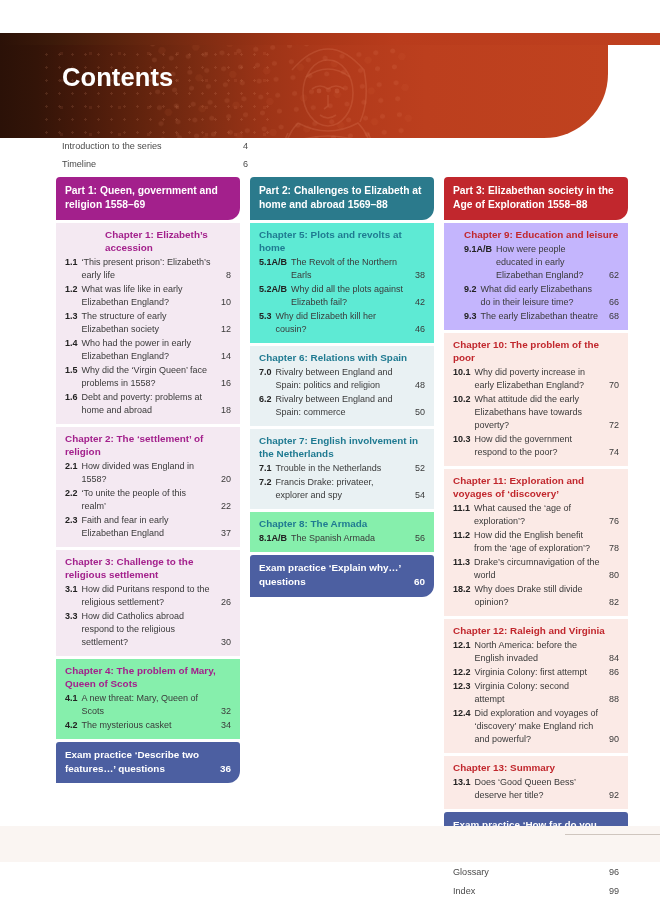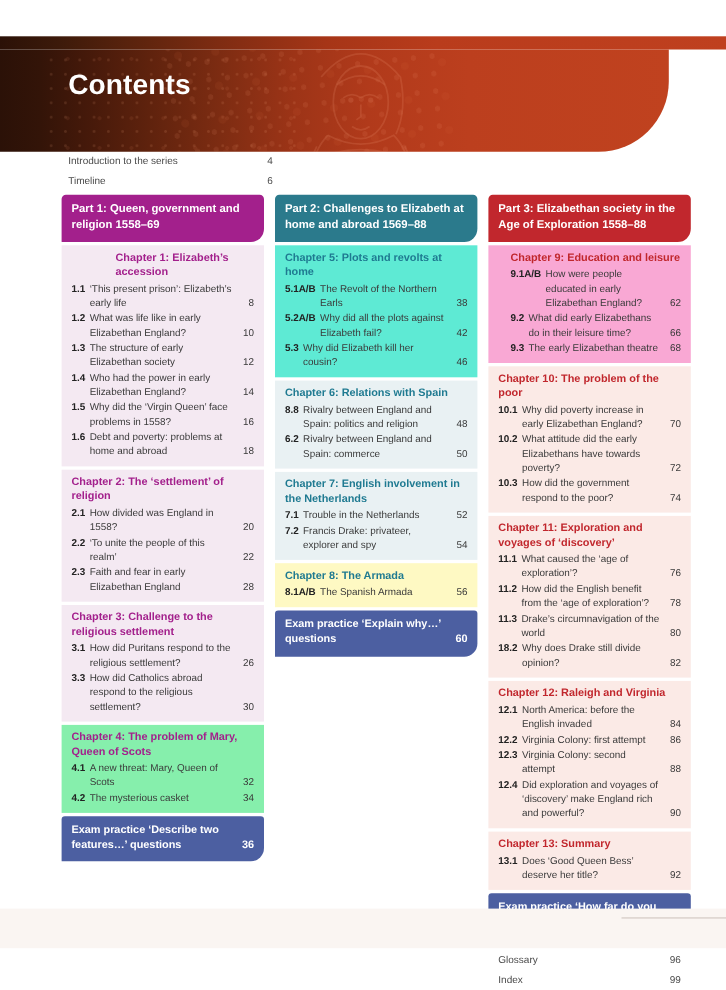--- a/index.html
+++ b/index.html
@@ -303,21 +303,21 @@
           <span class="pg">20</span>
         </div>
         <div class="entry">
           <span class="num">2.2</span>
           <span class="txt">‘To unite the people of this realm’</span>
           <span class="pg">22</span>
         </div>
         <div class="entry">
           <span class="num">2.3</span>
           <span class="txt">Faith and fear in early Elizabethan England</span>
-          <span class="pg">28</span>
+          <span class="pg">37</span>
         </div>
       </div>
       <div class="chap" style="background: rgb(244, 233, 242);">
         <div class="chap-title" style="color: rgb(163, 32, 140);">Chapter 3: Challenge to the religious settlement</div>
         <div class="entry">
           <span class="num">3.1</span>
           <span class="txt">How did Puritans respond to the religious settlement?</span>
           <span class="pg">26</span>
         </div>
         <div class="entry">
@@ -360,21 +360,21 @@
         </div>
         <div class="entry">
           <span class="num">5.3</span>
           <span class="txt">Why did Elizabeth kill her cousin?</span>
           <span class="pg">46</span>
         </div>
       </div>
       <div class="chap" style="background: rgb(233, 241, 243);">
         <div class="chap-title" style="color: rgb(31, 122, 145);">Chapter 6: Relations with Spain</div>
         <div class="entry">
-          <span class="num">8.8</span>
+          <span class="num">7.0</span>
           <span class="txt">Rivalry between England and Spain: politics and religion</span>
           <span class="pg">48</span>
         </div>
         <div class="entry">
           <span class="num">6.2</span>
           <span class="txt">Rivalry between England and Spain: commerce</span>
           <span class="pg">50</span>
         </div>
       </div>
       <div class="chap" style="background: rgb(233, 241, 243);">
@@ -383,36 +383,36 @@
           <span class="num">7.1</span>
           <span class="txt">Trouble in the Netherlands</span>
           <span class="pg">52</span>
         </div>
         <div class="entry">
           <span class="num">7.2</span>
           <span class="txt">Francis Drake: privateer, explorer and spy</span>
           <span class="pg">54</span>
         </div>
       </div>
-      <div class="chap" style="background: #fef9c3;">
+      <div class="chap" style="background: #86efac;">
         <div class="chap-title" style="color: rgb(31, 122, 145);">Chapter 8: The Armada</div>
         <div class="entry">
           <span class="num">8.1A/B</span>
           <span class="txt">The Spanish Armada</span>
           <span class="pg">56</span>
         </div>
       </div>
       <div class="exam">
         <span class="etxt">Exam practice ‘Explain why…’ questions</span>
         <span class="epg">60</span>
       </div>
     </div>
     <div class="col">
       <div class="part-head" style="background: rgb(193, 39, 45);">Part 3:  Elizabethan society in the Age of Exploration 1558–88</div>
-      <div class="chap" style="background: #f9a8d4; padding-left: 20px;">
+      <div class="chap" style="background: #c4b5fd; padding-left: 20px;">
         <div class="chap-title" style="color: rgb(193, 39, 45);">Chapter 9: Education and leisure</div>
         <div class="entry">
           <span class="num">9.1A/B</span>
           <span class="txt">How were people educated in early Elizabethan England?</span>
           <span class="pg">62</span>
         </div>
         <div class="entry">
           <span class="num">9.2</span>
           <span class="txt">What did early Elizabethans do in their leisure time?</span>
           <span class="pg">66</span>

